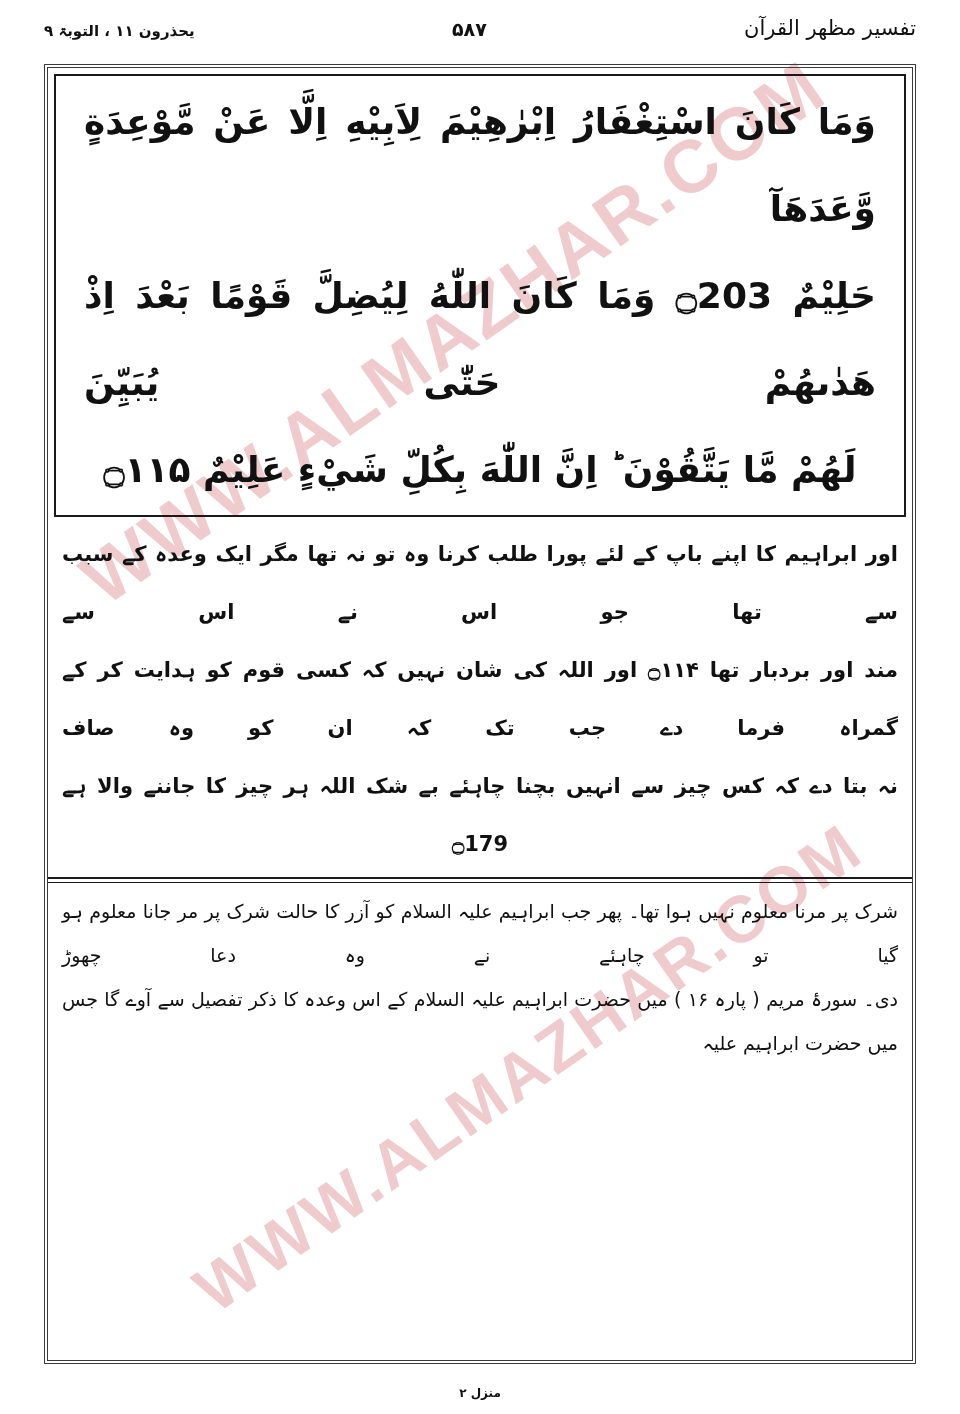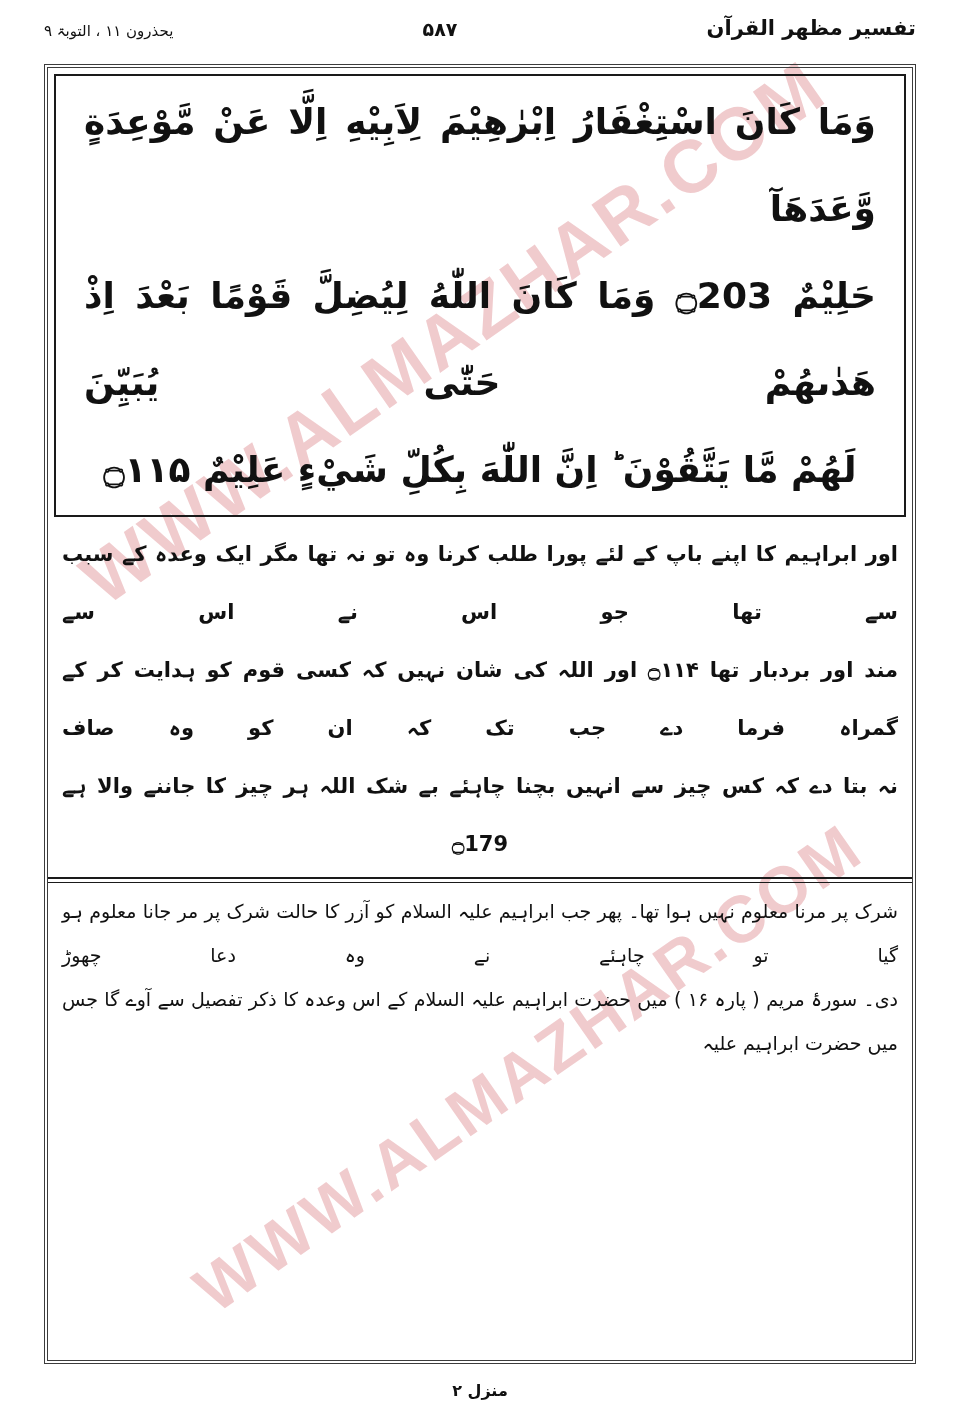--- a/index.html
+++ b/index.html
@@ -8,23 +8,23 @@
     background:#ffffff; color:#111;
     font-family:"DejaVu Sans", sans-serif;
     direction:rtl; overflow:hidden;
   }
   
   .header {
     position:absolute; top:16px; left:44px; right:44px;
     display:flex; justify-content:space-between; align-items:flex-end;
     z-index:2;
   }
-  .h-title { font-size:21px; font-weight:bold; }
+  .h-title { font-size:21px; font-weight:normal; }
   .h-page  { font-size:19px; font-weight:bold; letter-spacing:1px; }
-  .h-ref   { font-size:15px; font-weight:normal; }
+  .h-ref   { font-size:15px; font-weight:bold; }
   
   .frame {
     position:absolute; top:64px; left:44px; right:44px; bottom:50px;
     border:4px double #3c3c3c; z-index:1;
   }
   
   .quran-box { margin:6px; border:2px solid #1a1a1a; padding:2px 28px; }
   .qline {
     font-size:36px; font-weight:bold; line-height:87px;
     text-align:justify; text-align-last:justify; white-space:normal;
@@ -42,21 +42,21 @@
     border-top:2px solid #1a1a1a; border-bottom:1px solid #1a1a1a; }
   
   .commentary { padding:4px 14px 0; font-size:19px; }
   .cline, .jpara > div {
     line-height:44px; text-align:justify; text-align-last:justify;
   }
   .jpara > div:last-child { text-align-last:right; }
   
   .footer {
     position:absolute; bottom:14px; left:0; right:0;
-    text-align:center; font-size:16px; font-weight:bold; z-index:2;
+    text-align:center; font-size:12px; font-weight:bold; z-index:2;
   }
   
   .wm {
     position:absolute; direction:ltr; font-weight:bold; white-space:nowrap;
     transform:rotate(-35deg); pointer-events:none; z-index:0; opacity:0.38;
     letter-spacing:3px; font-family:"Liberation Sans", sans-serif;
   }
   .wm1 { font-size:74px; left:10px;  top:290px; }
   .wm2 { font-size:66px; left:130px; top:1030px; }
 </style>

